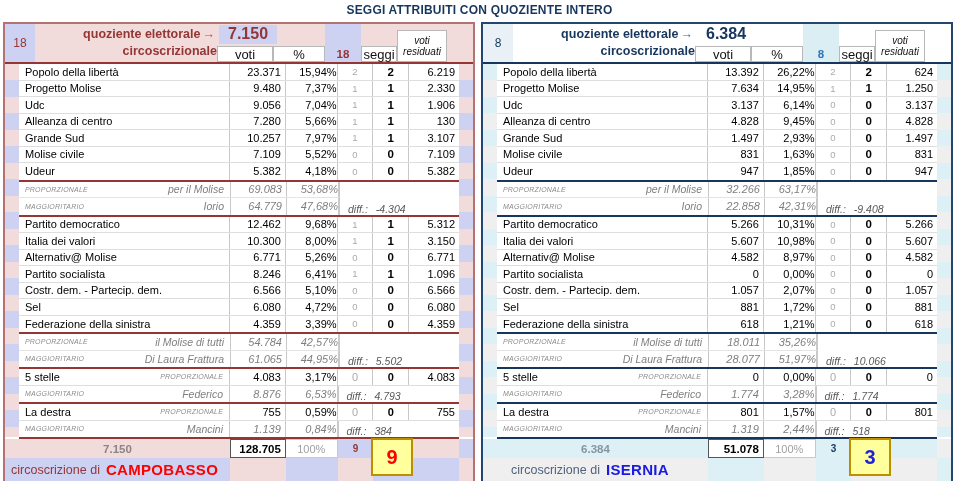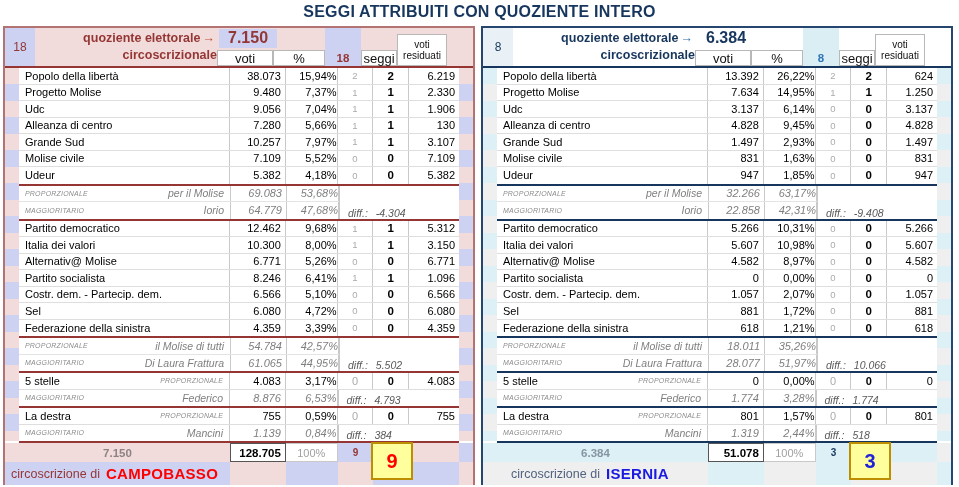--- a/index.html
+++ b/index.html
@@ -1,17 +1,17 @@
 <!DOCTYPE html>
 <html><head>
 <meta charset="utf-8">
 <style>
   html,body{margin:0;padding:0;background:#fff;}
   body{width:959px;height:487px;overflow:hidden;font-family:"Liberation Sans",sans-serif;}
-  .title{ text-align:center;font-size:16px;font-weight:bold;color:#17365D;margin:3px 0 5px 0;letter-spacing:.2px;}
+  .title{ text-align:center;font-size:12px;font-weight:bold;color:#17365D;margin:3px 0 5px 0;letter-spacing:.2px;}
   .tables{display:flex;gap:6px;padding:0 3px;}
   .tbl{position:relative;width:472px;height:459px;border:2px solid var(--border);box-sizing:border-box;background:#fff;}
   .t-red{--border:#B37372;--sep:#963634;--hdrbg:#F2DCDB;--hdrtext:#943634;--arrow:#BA4A33;
          --A:#F2DCDB;--B:#CDD1F2;--cornerbg:#CDD1F2;--quotabg:#CDD1F2;--colqbg:#CDD1F2;--colqtext:#963634;
          --totname:#8D8383;--fprefix:#963634;--fname:#FF0000;--bigseat:#FF0000;--fpad:6px;--totqbg:#CDD1F2;}
   .t-blue{--border:#24466F;--sep:#17365D;--hdrbg:#FFFFFF;--hdrtext:#17365D;--arrow:#2E6DA4;
          --A:#DCF0F5;--B:#EFEFEF;--cornerbg:#E9F1F6;--quotabg:#FFFFFF;--colqbg:#DAEEF3;--colqtext:#2E75B6;
          --totname:#8795A3;--fprefix:#51627F;--fname:#1A1AE0;--bigseat:#2222D8;--fpad:28px;--totqbg:#DCF0F5;}
   
   .hdr{height:40px;display:flex;background:var(--hdrbg);border-bottom:2px solid var(--sep);box-sizing:border-box;position:relative;}
@@ -21,21 +21,21 @@
   .hmid{width:108px;display:flex;flex-direction:column;}
   .quota{font-size:16px;font-weight:bold;color:var(--hdrtext);background:var(--quotabg);padding:0 9px 1px 9px;align-self:flex-start;margin:1px 0 0 2px;}
   .hboxes{display:flex;margin-top:auto;}
   .hb{background:#fff;border:1px solid #B8B8B8;box-sizing:border-box;font-size:13px;color:#111;
       display:flex;align-items:center;justify-content:center;height:16px;}
   .hb-voti{width:56px;} .hb-pct{width:52px;}
   .hq{width:36px;background:var(--colqbg);color:var(--colqtext);font-weight:bold;font-size:11.5px;
       display:flex;align-items:flex-end;justify-content:center;padding-bottom:2px;box-sizing:border-box;}
   .hseg{width:36px;display:flex;flex-direction:column;}
   .hseg .hb{margin-top:auto;width:36px;}
-  .hres{width:62px;display:flex;flex-direction:column;}
+  .hres{width:62px;display:flex;flex-direction:column;font-style:italic;}
   .hres .hb{margin-top:6px;height:34px;width:50px;font-size:10px;line-height:1.1;text-align:center;flex-direction:column;}
   .hedge{width:14px;background:var(--hdrbg);}
   
   .stripeL,.stripeR{position:absolute;top:40px;width:14px;height:373px;z-index:0;
       background:repeating-linear-gradient(180deg,var(--A) 0 16.5px,var(--B) 16.5px 33px);}
   .stripeL{left:0;} .stripeR{right:0;}
   
   .bodyarea{margin:0 14px;position:relative;z-index:1;background:#fff;}
   .group{border-bottom:2px solid var(--sep);box-sizing:content-box;}
   .prow,.srow{display:flex;height:16.5px;box-sizing:border-box;}
@@ -109,21 +109,21 @@
             <div class="hb two">voti residuati</div>
           </div>
           <div class="hedge"></div>
         </div>
         <div class="stripeL"></div>
         <div class="stripeR"></div>
         <div class="bodyarea">
           <div class="group">
             <div class="prow">
               <div class="cell cn">Popolo della libertà</div>
-              <div class="cell cv">38.073</div>
+              <div class="cell cv">23.371</div>
               <div class="cell cp">15,94%</div>
               <div class="cell cq">2</div>
               <div class="cell cs">2</div>
               <div class="cell cr">6.219</div>
             </div>
             <div class="prow">
               <div class="cell cn">Progetto Molise</div>
               <div class="cell cv">9.480</div>
               <div class="cell cp">7,37%</div>
               <div class="cell cq">1</div>

